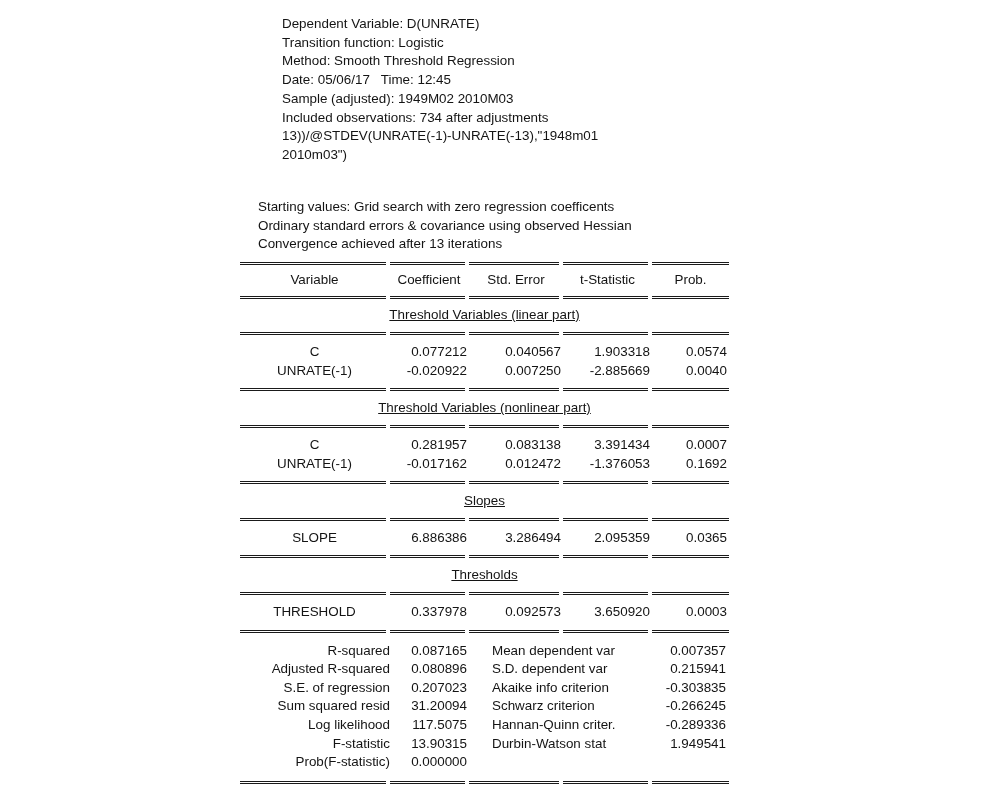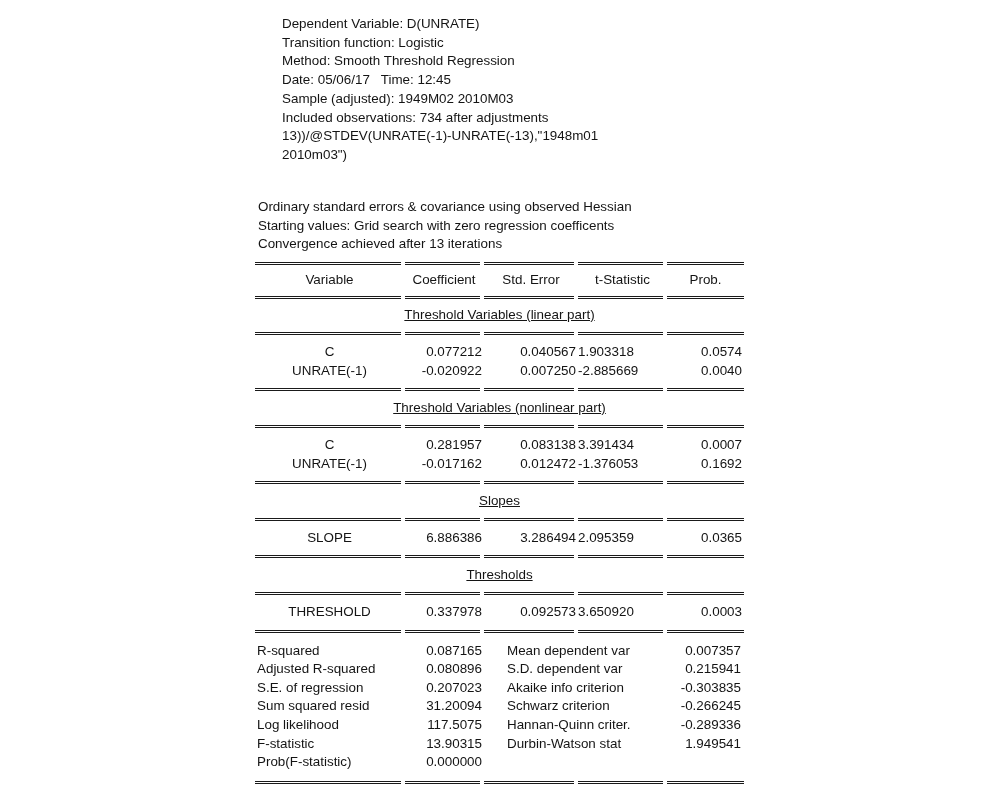--- a/index.html
+++ b/index.html
@@ -10,21 +10,21 @@
     -webkit-font-smoothing:antialiased;
   }
   .page{position:relative;width:1000px;height:812px;background:#ffffff;overflow:hidden;}
 
   
   .header-block{position:absolute;left:258px;top:15px;width:500px;margin-left:24px;}
   .notes-block{position:absolute;left:258px;top:198px;width:520px;}
   .tline{font-size:13.4px;line-height:18.7px;white-space:pre-wrap;}
 
   
-  .stat-table{position:absolute;left:255px;top:262px;width:489px;font-size:13.4px;}
+  .stat-table{position:absolute;left:240px;top:262px;width:489px;font-size:13.4px;}
 
   
   .rule{display:flex;width:489px;}
   .rule i{
     display:block;height:3px;box-sizing:border-box;
     border-top:1px solid #1a1a1a;border-bottom:1px solid #1a1a1a;
   }
   .rule i:nth-child(1){width:146px;margin-right:4px;}
   .rule i:nth-child(2){width:75px;margin-right:4px;}
   .rule i:nth-child(3){width:90px;margin-right:4px;}
@@ -38,27 +38,27 @@
 
   
   .sec-title{text-align:center;padding:7.5px 0;line-height:18.6px;text-decoration:underline;}
 
   
   .group{padding:8px 0;}
   .crow{display:flex;line-height:18.6px;}
   .c0{width:149px;text-align:center;}
   .c1{width:80px;text-align:right;padding-right:2px;box-sizing:border-box;}
   .c2{width:94px;text-align:right;padding-right:2px;box-sizing:border-box;}
-  .c3{width:89px;text-align:left;padding-right:2px;box-sizing:border-box;}
+  .c3{width:89px;text-align:right;padding-right:2px;box-sizing:border-box;}
   .c4{width:77px;text-align:right;padding-right:2px;box-sizing:border-box;}
 
   
   .stats{padding:9px 0;}
   .srow{display:flex;line-height:18.6px;}
-  .sl0{width:150px;text-align:left;padding-left:2px;box-sizing:border-box;}
+  .sl0{width:150px;text-align:right;padding-left:2px;box-sizing:border-box;}
   .sv0{width:79px;text-align:right;padding-right:2px;box-sizing:border-box;}
   .sp{width:23px;}
   .sl1{width:160px;text-align:left;}
   .sv1{width:77px;text-align:right;padding-right:3px;box-sizing:border-box;}
 </style>
 </head>
 <body>
 
 <div class="page">
 
@@ -67,22 +67,22 @@
     <div class="tline">Transition function: Logistic</div>
     <div class="tline">Method: Smooth Threshold Regression</div>
     <div class="tline">Date: 05/06/17   Time: 12:45</div>
     <div class="tline">Sample (adjusted): 1949M02 2010M03</div>
     <div class="tline">Included observations: 734 after adjustments</div>
     <div class="tline">13))/@STDEV(UNRATE(-1)-UNRATE(-13),"1948m01</div>
     <div class="tline">2010m03")</div>
   </div>
 
   <div class="notes-block">
+    <div class="tline">Starting values: Grid search with zero regression coefficents</div>
     <div class="tline">Ordinary standard errors &amp; covariance using observed Hessian</div>
-    <div class="tline">Starting values: Grid search with zero regression coefficents</div>
     <div class="tline">Convergence achieved after 13 iterations</div>
   </div>
 
   <div class="stat-table">
 
     <div class="rule">
         <i></i>
         <i></i>
         <i></i>
         <i></i>

